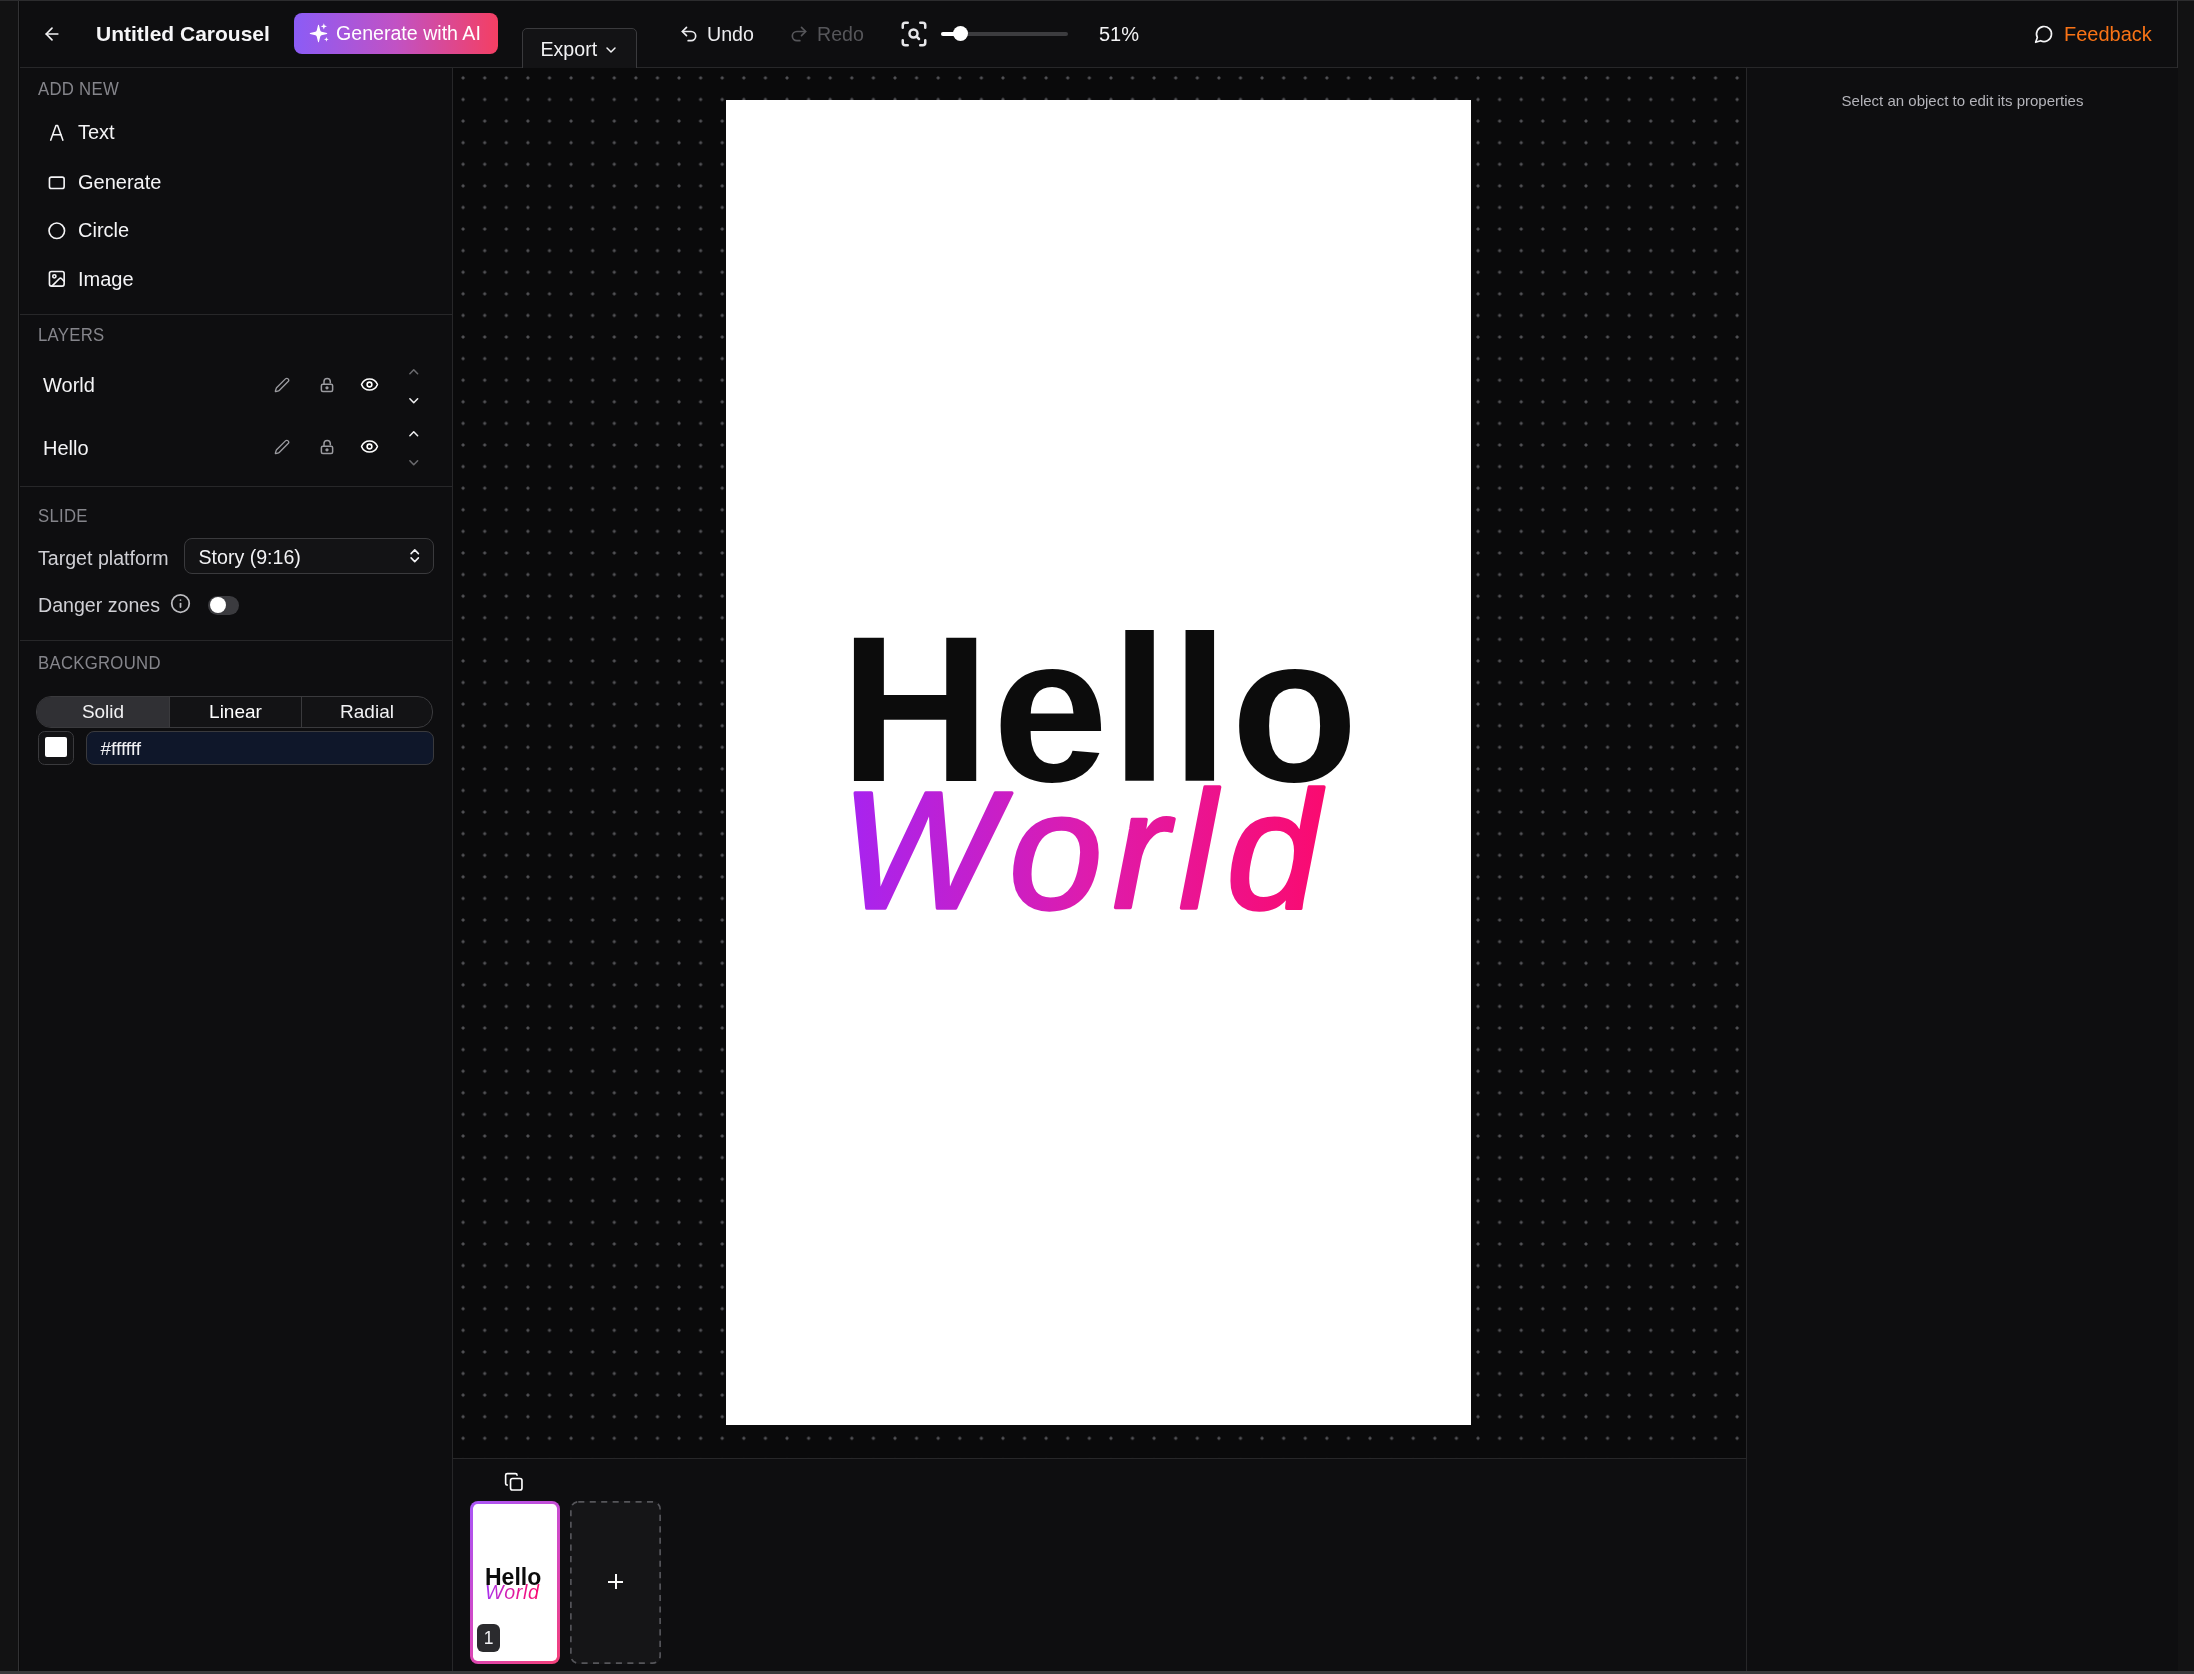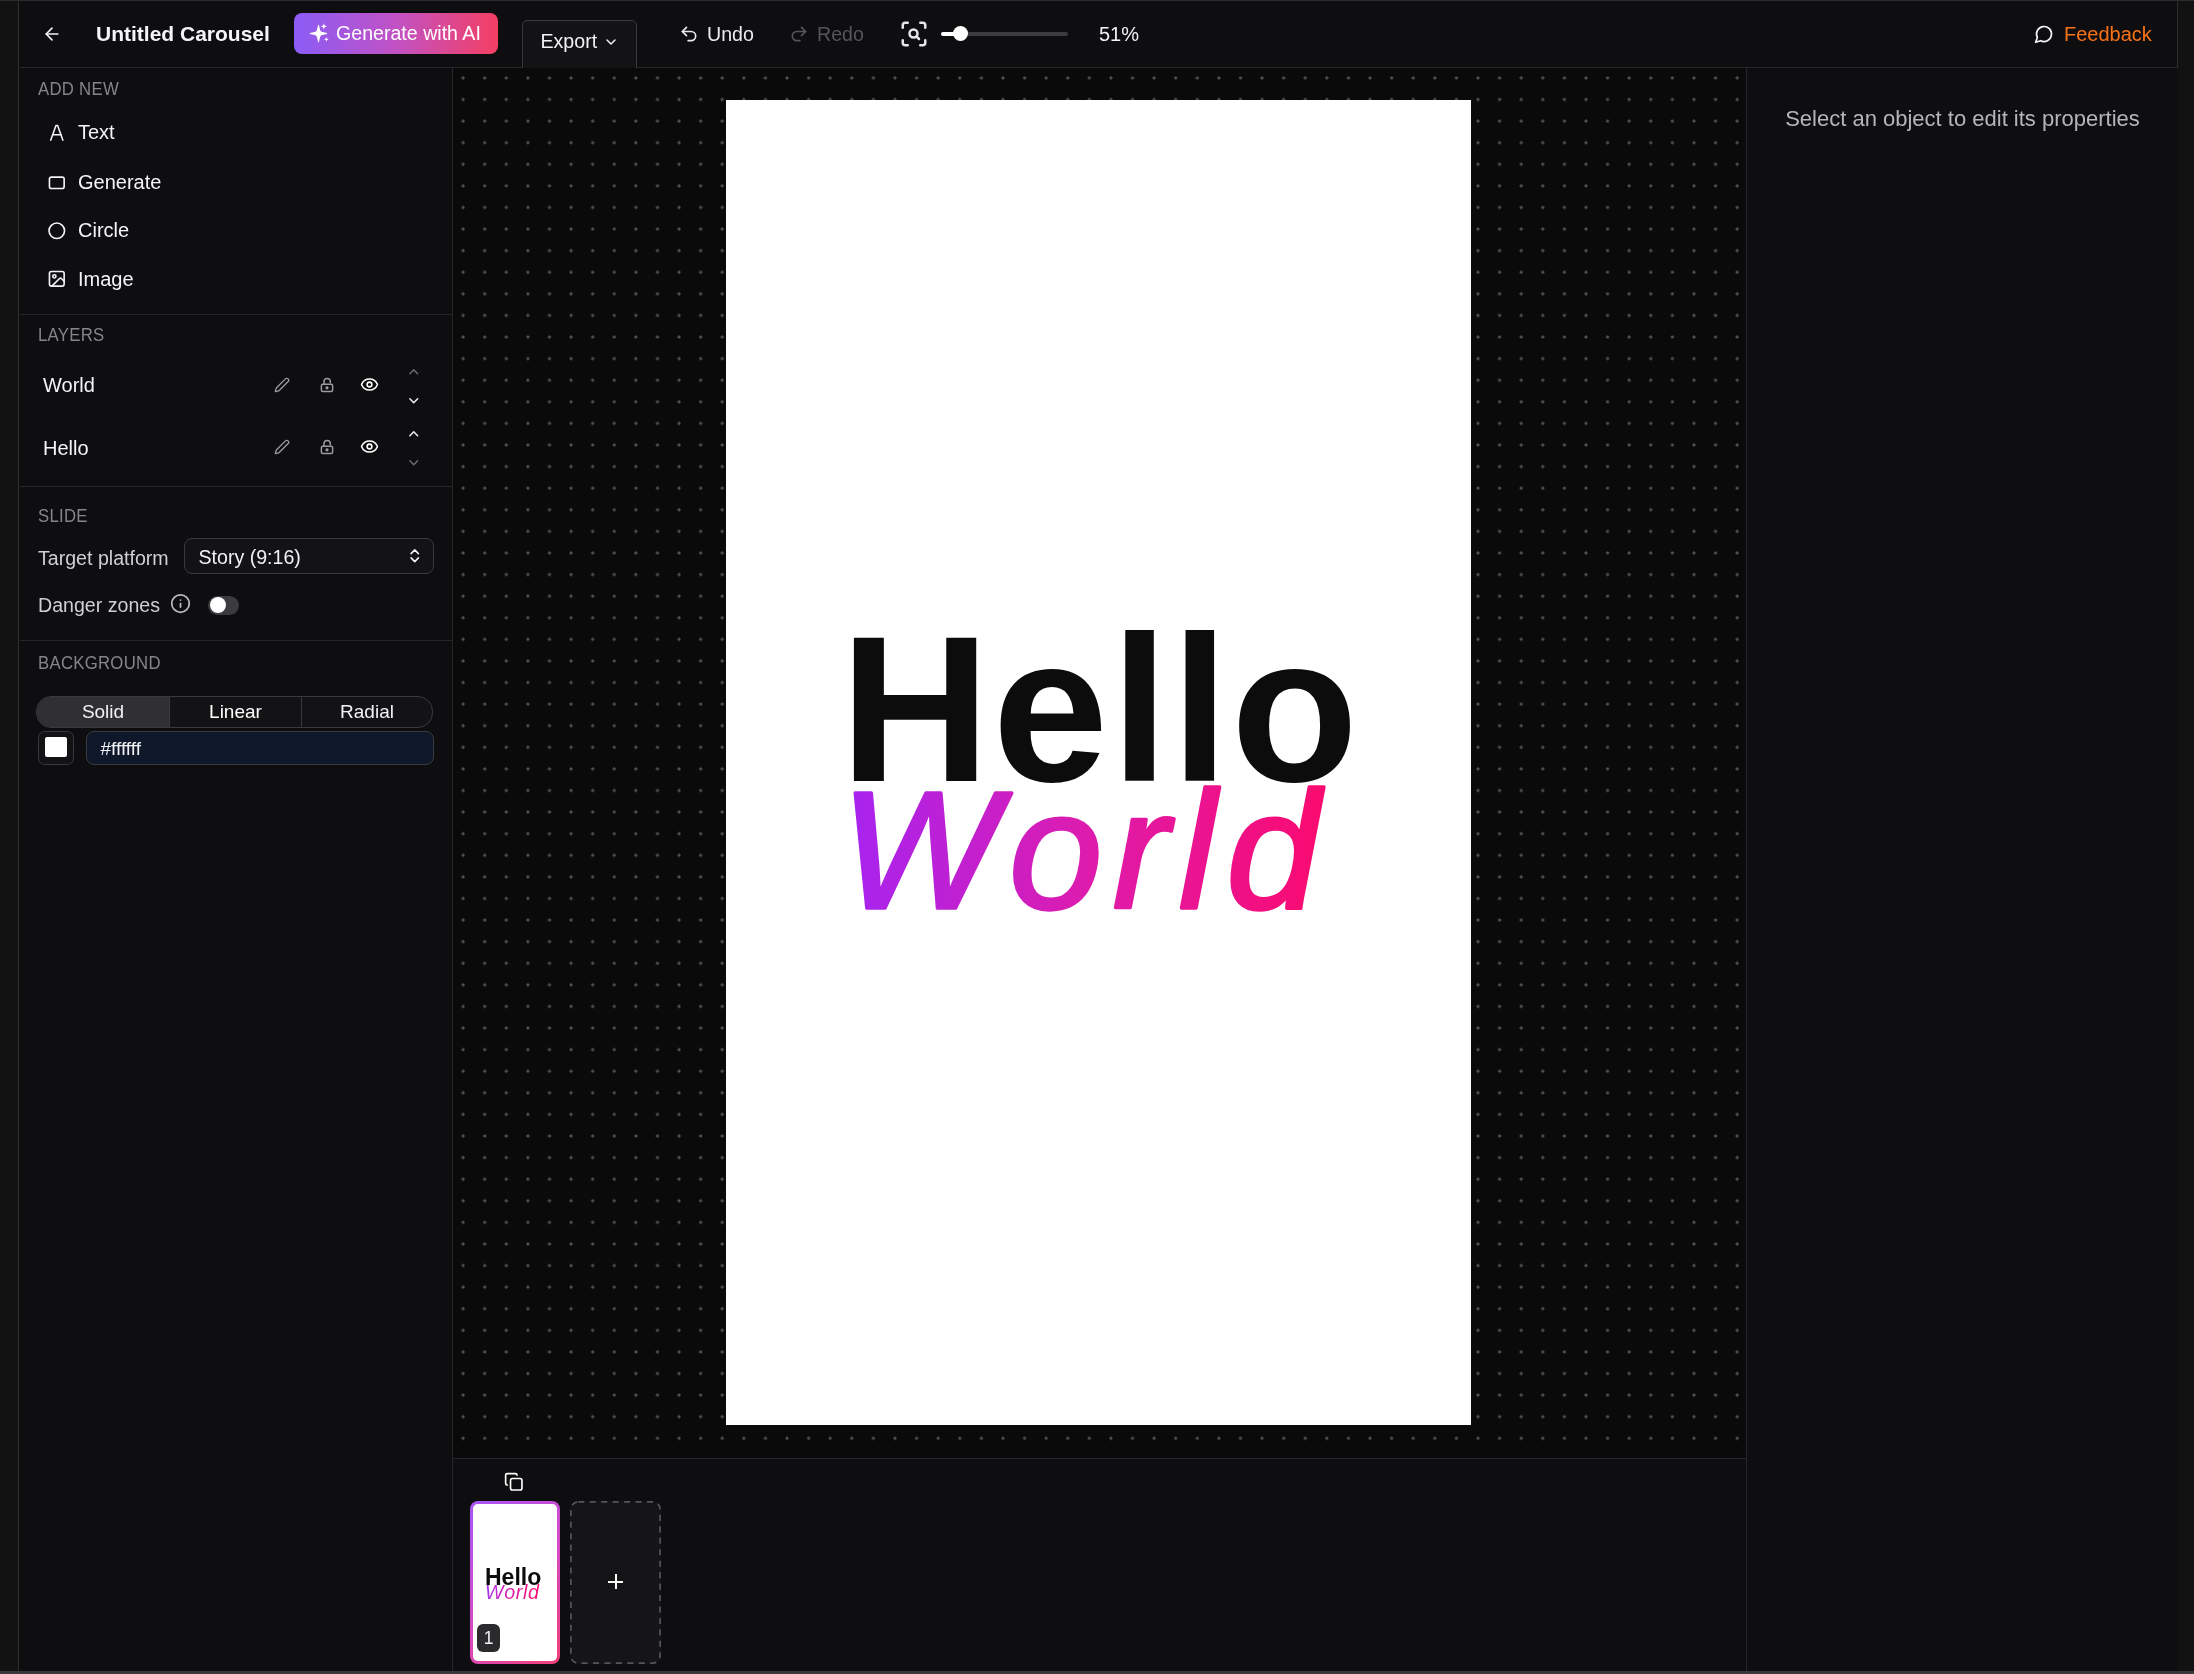--- a/index.html
+++ b/index.html
@@ -27,21 +27,21 @@
     </svg>
   <div class="abs" style="left:96px;top:22px;font-size:21px;line-height:23px;font-weight:600;color:#f5f5f7">Untitled Carousel</div>
   <div class="abs" style="left:294px;top:13px;width:204px;height:41px;border-radius:8px;background:linear-gradient(90deg,#8b5cf6 0%,#c152c4 50%,#f43f63 100%)">
     <svg class="abs" style="left:13.5px;top:10px" width="21" height="21" viewBox="0 0 24 24" fill="#fff" stroke="none">
         <path d="M9.937 15.5A2 2 0 0 0 8.5 14.063l-6.135-1.582a.5.5 0 0 1 0-.962L8.5 9.936A2 2 0 0 0 9.937 8.5l1.582-6.135a.5.5 0 0 1 .963 0L14.063 8.5A2 2 0 0 0 15.5 9.937l6.135 1.581a.5.5 0 0 1 0 .964L15.5 14.063a2 2 0 0 0-1.437 1.437l-1.582 6.135a.5.5 0 0 1-.963 0z"></path>
         <path d="M19 2.5 20 5.5 23 6.5 20 7.5 19 10.5 18 7.5 15 6.5 18 5.5z" transform="translate(1,-2) scale(0.9)"></path>
         <path d="M19 14 19.7 16 21.7 16.7 19.7 17.4 19 19.4 18.3 17.4 16.3 16.7 18.3 16z" transform="translate(2,2)"></path>
       </svg>
     <div class="abs" style="left:42px;top:9.4px;font-size:19.6px;line-height:22px;font-weight:500;color:#ffffff">Generate with AI</div>
   </div>
-  <div class="abs" style="left:522px;top:20px;width:115px;height:58px;border-radius:5px;background:#131315;border:1.3px solid #3a3a3d">
+  <div class="abs" style="left:522px;top:28px;width:115px;height:58px;border-radius:5px;background:#131315;border:1.3px solid #3a3a3d">
     <div class="abs" style="left:17.5px;top:8.8px;font-size:19.6px;line-height:22px;font-weight:500;color:#f2f2f4">Export</div>
     <svg class="abs" style="left:80px;top:13px" width="16" height="16" viewBox="0 0 24 24" fill="none" stroke="#f2f2f4" stroke-width="2.2" stroke-linecap="round" stroke-linejoin="round">
         <path d="m6 9 6 6 6-6"></path>
       </svg>
   </div>
   <svg class="abs" style="left:679px;top:23.6px" width="20" height="20" viewBox="0 0 24 24" fill="none" stroke="#ececef" stroke-width="2" stroke-linecap="round" stroke-linejoin="round">
       <path d="M9 14 4 9l5-5"></path>
       <path d="M4 9h10.5a5.5 5.5 0 0 1 5.5 5.5 5.5 5.5 0 0 1-5.5 5.5H11"></path>
     </svg>
   <div class="abs" style="left:707px;top:23px;font-size:19.6px;line-height:22px;color:#ececef">Undo</div>
@@ -175,21 +175,21 @@
             <stop offset="0" stop-color="#a524f2"></stop>
             <stop offset="0.5" stop-color="#dd1cae"></stop>
             <stop offset="1" stop-color="#fb0a6e"></stop>
           </linearGradient>
         </defs>
       <text x="170" y="1197.5" font-size="248" font-style="italic" letter-spacing="15.5" fill="url(#wg)" stroke="url(#wg)" stroke-width="5" stroke-linejoin="round">World</text>
     </svg>
   </div>
 
   <div class="abs" id="rightpanel" style="left:1746px;top:68px;width:432px;height:1603px;background:#0e0e10;border-left:1.3px solid #272729">
-    <div style="margin-top:38px;text-align:center;font-size:22px;color:#b4b4ba">Select an object to edit its properties</div>
+    <div style="margin-top:24px;text-align:center;font-size:15px;color:#b4b4ba">Select an object to edit its properties</div>
   </div>
 
   <div class="abs" id="bottomstrip" style="left:453px;top:1458px;width:1293px;height:213px;background:#0e0e10;border-top:1.3px solid #272729"></div>
   <svg class="abs" style="left:504px;top:1472px" width="19.6" height="19.6" viewBox="0 0 24 24" fill="none" stroke="#ffffff" stroke-width="2" stroke-linecap="round" stroke-linejoin="round">
       <rect x="8" y="8" width="14" height="14" rx="2.5"></rect>
       <path d="M4 16c-1.1 0-2-.9-2-2V4c0-1.1.9-2 2-2h10c1.1 0 2 .9 2 2"></path>
     </svg>
   <div class="abs" style="left:470px;top:1501px;width:90px;height:163px;border-radius:8px;background:linear-gradient(135deg,#a855f7 0%,#d648c0 55%,#f43f77 100%);padding:3.4px">
     <div style="position:relative;width:100%;height:100%;background:#ffffff;border-radius:4.7px"></div>
   </div>

